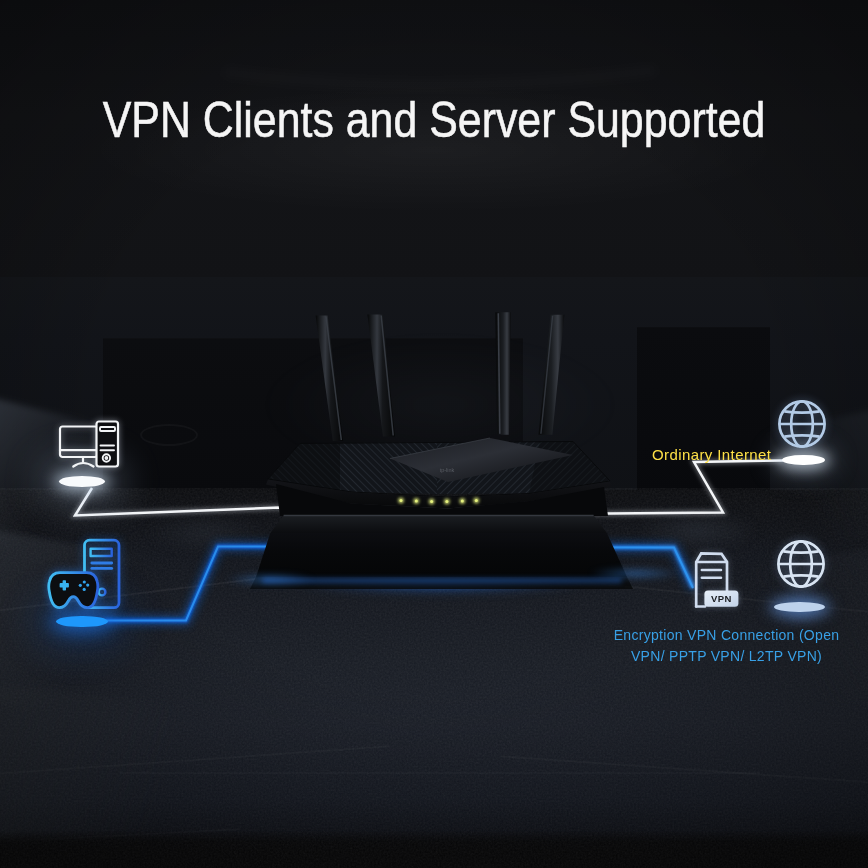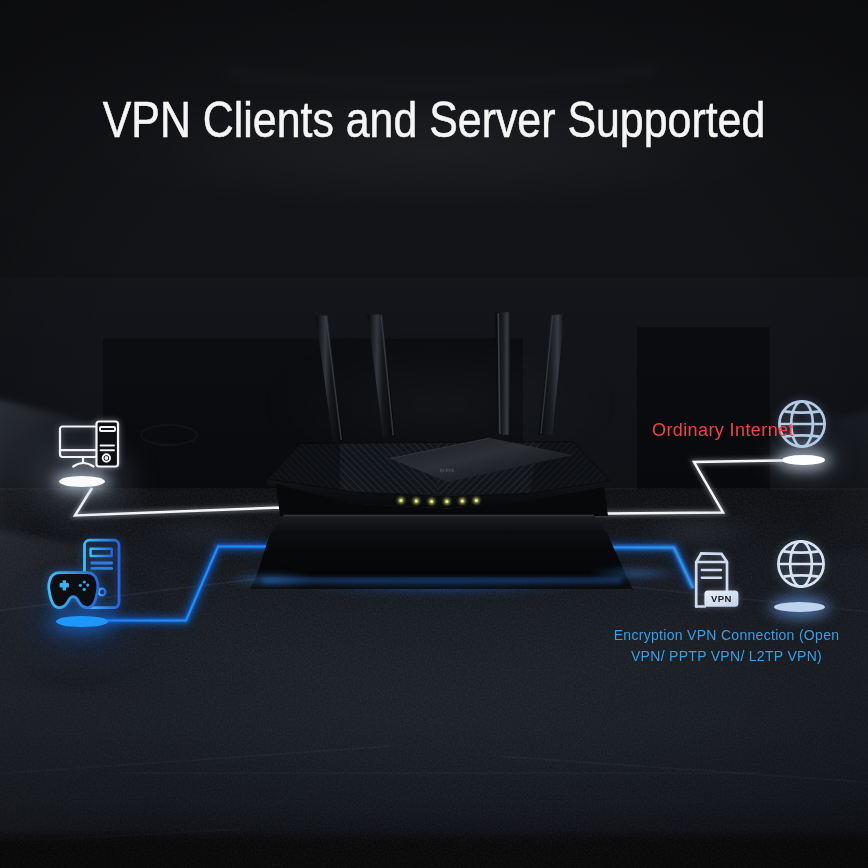--- a/index.html
+++ b/index.html
@@ -257,15 +257,15 @@
       <line x1="4.6" y1="13" x2="34.6" y2="13"></line>
       <line x1="4.2" y1="57.5" x2="13" y2="57.5"></line>
       <line x1="9.8" y1="20.9" x2="29" y2="20.9" stroke-width="2.5"></line>
       <line x1="9.8" y1="28.7" x2="29" y2="28.7" stroke-width="2.5"></line>
     </g>
     <rect x="12.4" y="41.6" width="34" height="16.2" rx="3.5" fill="url(#srv)"></rect>
     <text x="29.4" y="53.2" font-family="Liberation Sans, sans-serif" font-size="9.5" font-weight="bold" fill="#1a1c20" text-anchor="middle" letter-spacing="0.4">VPN</text>
   </svg>
 
   <div class="txt" style="left:0;top:95.2px;width:868px;text-align:center;color:#f5f5f5;font-size:50.5px;line-height:50.5px;letter-spacing:0;-webkit-text-stroke:0.55px #f5f5f5;transform:scaleX(0.849);transform-origin:434px 50%;">VPN Clients and Server Supported</div>
-  <div class="txt" style="left:652px;top:423px;color:#ef4444;font-size:18px;line-height:14px;letter-spacing:0.4px;will-change:transform;">Ordinary Internet</div>
+  <div class="txt" style="left:652px;top:448px;color:#fde047;font-size:15px;line-height:14px;letter-spacing:0.4px;will-change:transform;">Ordinary Internet</div>
   <div class="txt" style="left:500px;top:625px;width:453px;text-align:center;color:#38a0e6;font-size:14px;letter-spacing:0.3px;line-height:20.5px;will-change:transform;">Encryption VPN Connection (Open<br>VPN/ PPTP VPN/ L2TP VPN)</div>
 </div>
 
 </body></html>

